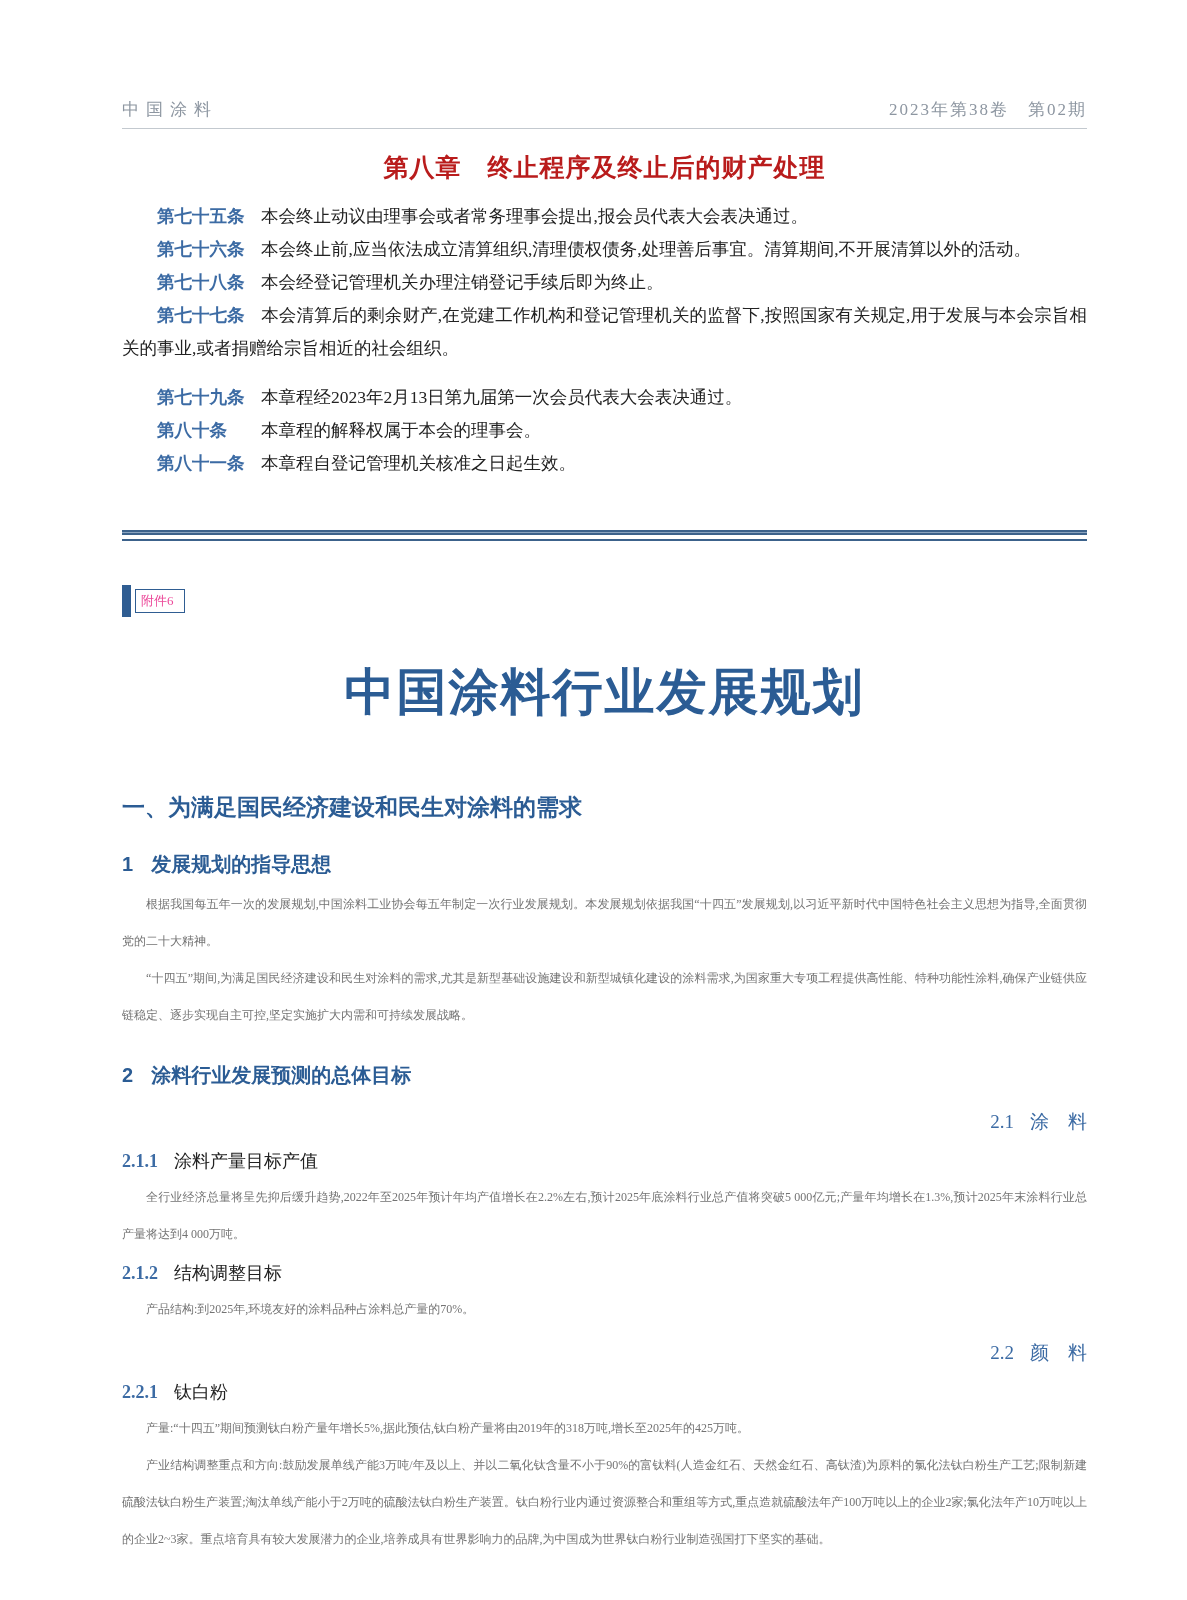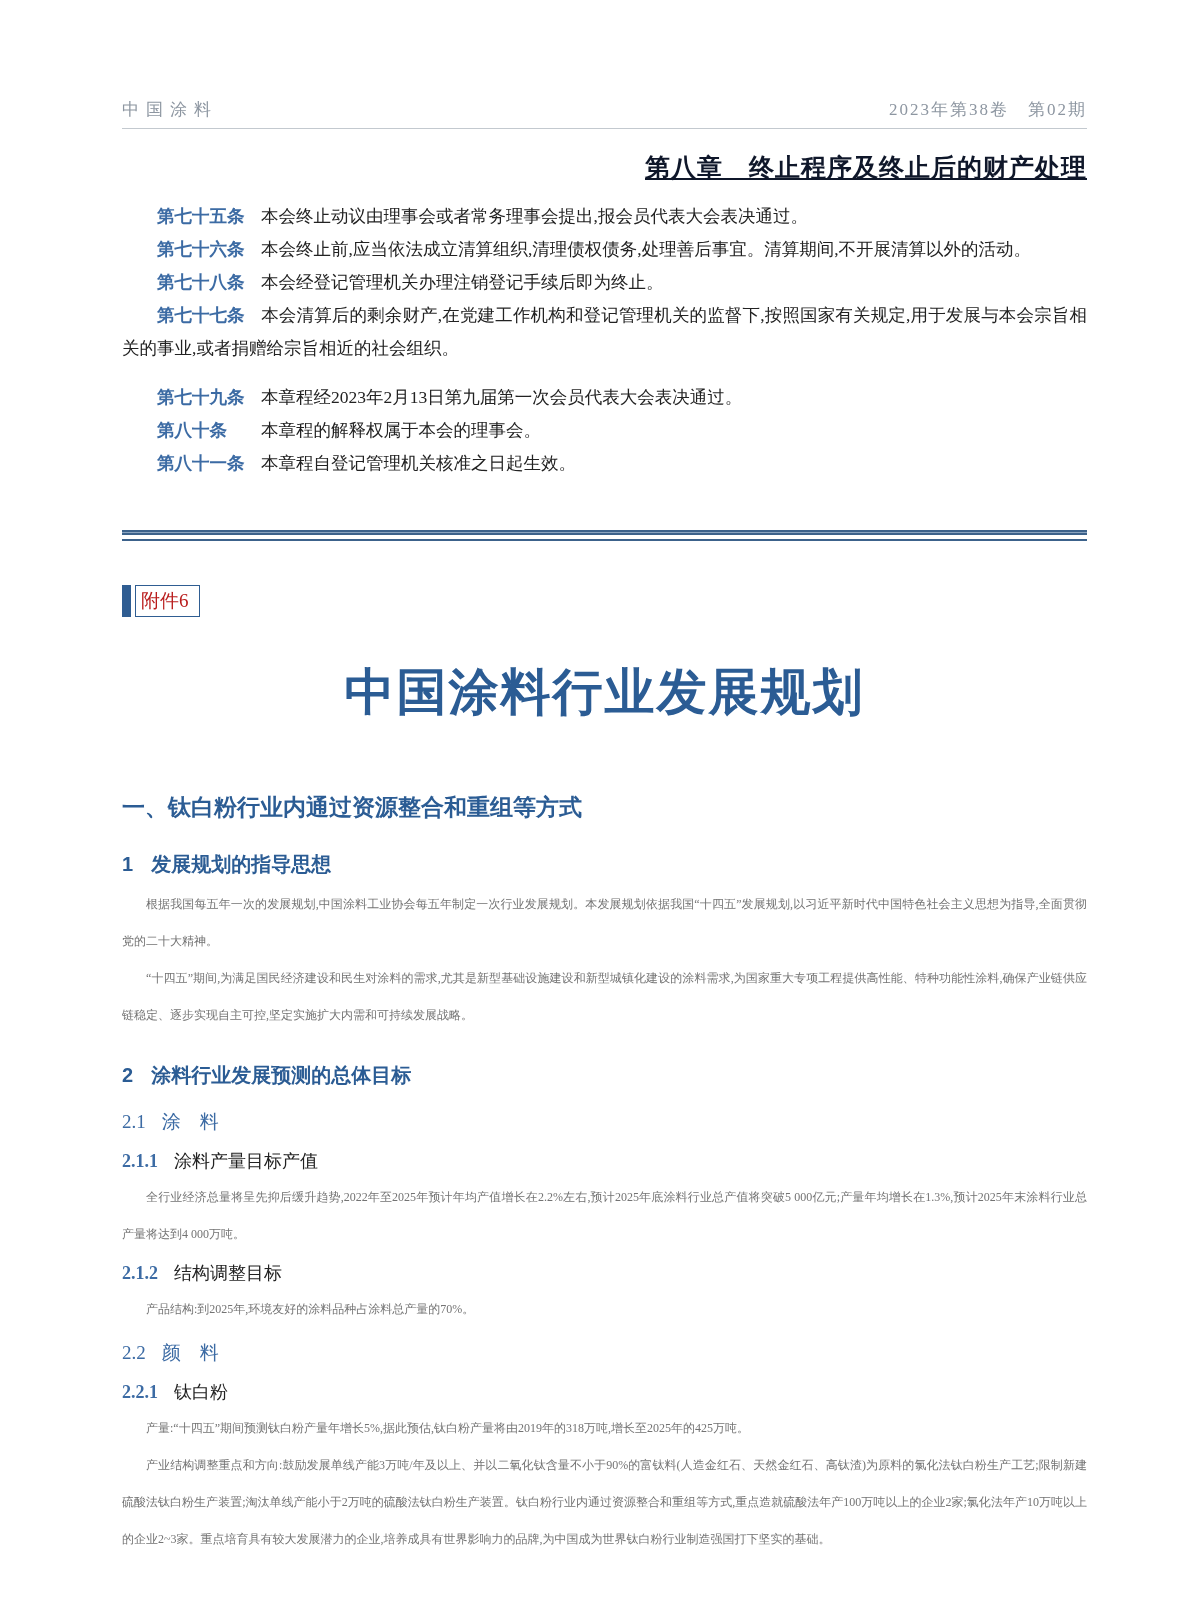--- a/index.html
+++ b/index.html
@@ -27,25 +27,24 @@
     font-family:"Liberation Serif","DejaVu Serif",serif;
     font-size:17px; color:#8d96a1; letter-spacing:7px;
   }
   .issue-info {
     font-family:"Liberation Serif","DejaVu Serif",serif;
     font-size:17px; color:#8d96a1; letter-spacing:2px;
   }
 
   
   .chapter-title {
-    text-align:right;
+    text-align:center;
     font-family:"Liberation Sans","DejaVu Sans",sans-serif;
-    font-weight:bold; font-size:25px; color:#0f172a;
+    font-weight:bold; font-size:25px; color:#b91c1c;
     letter-spacing:1px;
-    text-decoration:underline;
   }
   .ch8-title { margin-top:22px; }
   .ch9-title { margin-top:32px; }
 
   
   .articles { margin-top:16px; }
   .article {
     font-size:17.5px; line-height:33px;
     text-indent:2em; text-align:justify;
     color:#222;
@@ -66,21 +65,21 @@
     background:#8ba4bf;
   }
   .divider-thin { height:2px; background:#3c628b; margin-top:4px; }
 
   
   .attach { margin-top:44px; display:flex; align-items:center; }
   .attach-bar { width:9px; height:32px; background:#2f5d92; margin-right:4px; }
   .attach-box {
     border:1.5px solid #2f5d92;
     padding:2px 10px 2px 5px;
-    font-size:19px; color:#b91c1c;
+    font-size:13px; color:#ec4899;
     font-family:"Liberation Serif","DejaVu Serif",serif;
   }
 
   
   .main-title {
     margin-top:42px;
     text-align:center;
     font-family:"Liberation Sans","DejaVu Sans",sans-serif;
     font-weight:bold; font-size:50px; color:#2b5c94;
     letter-spacing:2px;
@@ -94,21 +93,21 @@
   }
   .sub-heading {
     margin-top:28px; margin-bottom:8px;
     font-family:"Liberation Sans","DejaVu Sans",sans-serif;
     font-weight:bold; font-size:20px; color:#2b5c94;
   }
   .sub-heading .h-num { margin-right:18px; }
 
   .s3-heading {
     margin-top:12px; margin-bottom:6px;
-    font-size:19px; color:#3c6ba4;
+    font-size:19px; color:#3c6ba4;text-align:right;
   }
   .s3-heading .h-num {
     font-family:"Liberation Serif","DejaVu Serif",serif;
     margin-right:16px;
   }
   .s4-heading {
     margin-top:8px; margin-bottom:6px;
     font-size:18px; color:#222;
     font-family:"Liberation Sans","DejaVu Sans",sans-serif;
     font-weight:500;
@@ -155,21 +154,21 @@
     <div class="divider-thin"></div>
   </div>
 
   <div class="attach">
     <span class="attach-bar"></span>
     <span class="attach-box">附件6</span>
   </div>
 
   <h1 class="main-title">中国涂料行业发展规划</h1>
 
-  <h2 class="s1-heading">一、钛白粉行业内通过资源整合和重组等方式</h2>
+  <h2 class="s1-heading">一、为满足国民经济建设和民生对涂料的需求</h2>
 
   <h3 class="sub-heading"><span class="h-num">1</span><span>发展规划的指导思想</span></h3>
   <p class="body-par">根据我国每五年一次的发展规划,中国涂料工业协会每五年制定一次行业发展规划。本发展规划依据我国“十四五”发展规划,以习近平新时代中国特色社会主义思想为指导,全面贯彻党的二十大精神。</p>
   <p class="body-par">“十四五”期间,为满足国民经济建设和民生对涂料的需求,尤其是新型基础设施建设和新型城镇化建设的涂料需求,为国家重大专项工程提供高性能、特种功能性涂料,确保产业链供应链稳定、逐步实现自主可控,坚定实施扩大内需和可持续发展战略。</p>
 
   <h3 class="sub-heading"><span class="h-num">2</span><span>涂料行业发展预测的总体目标</span></h3>
 
   <div class="s3-heading"><span class="h-num">2.1</span><span>涂　料</span></div>
 
   <div class="s4-heading"><span class="h-num">2.1.1</span><span>涂料产量目标产值</span></div>

